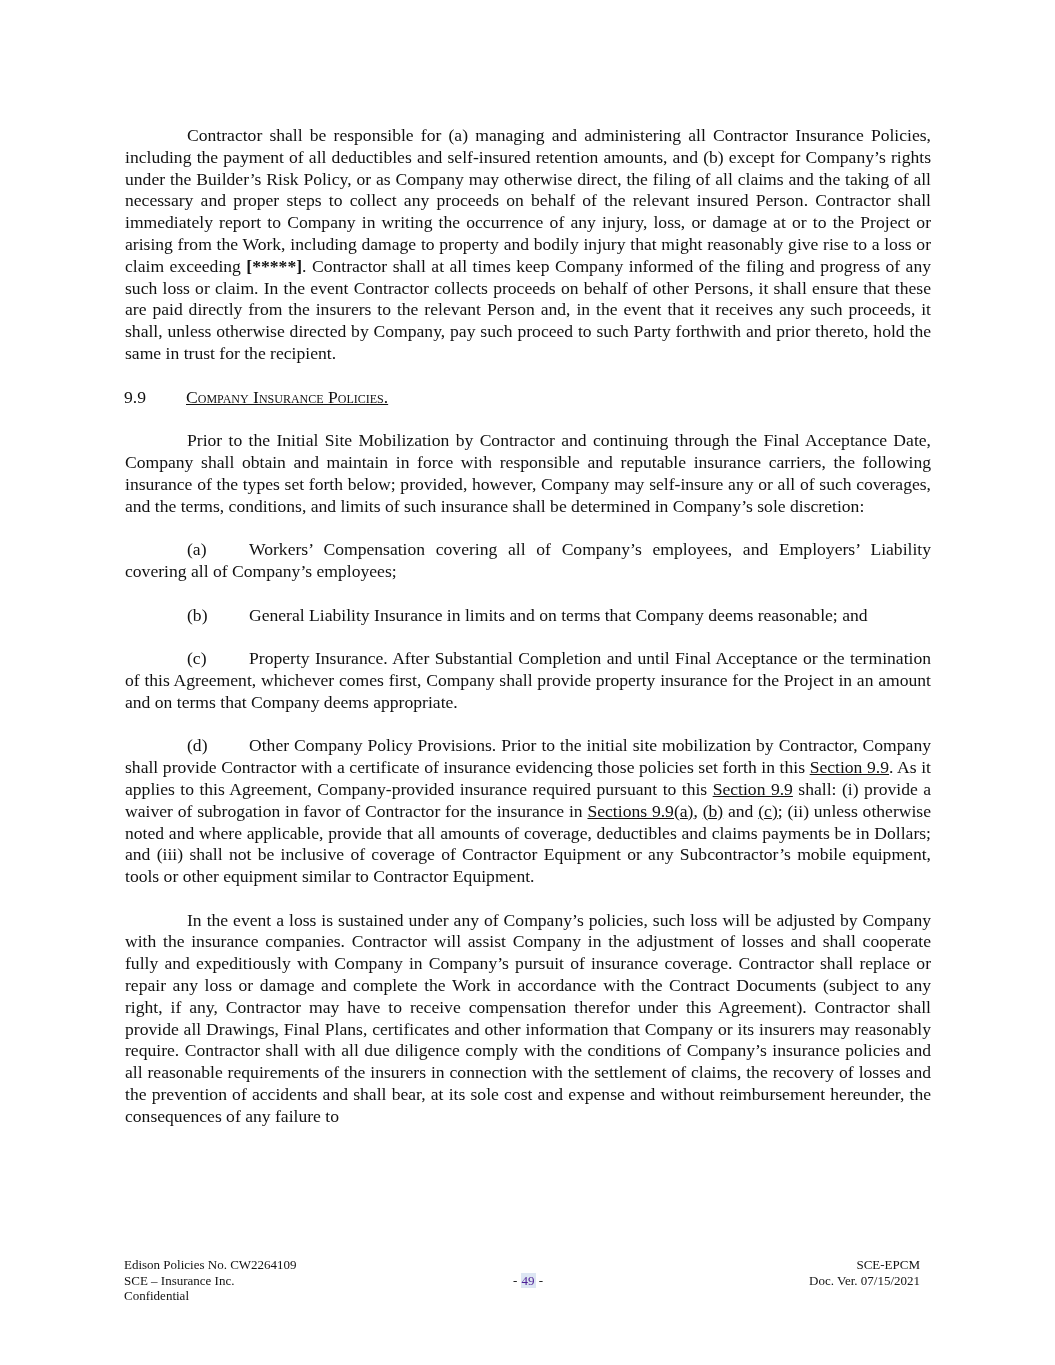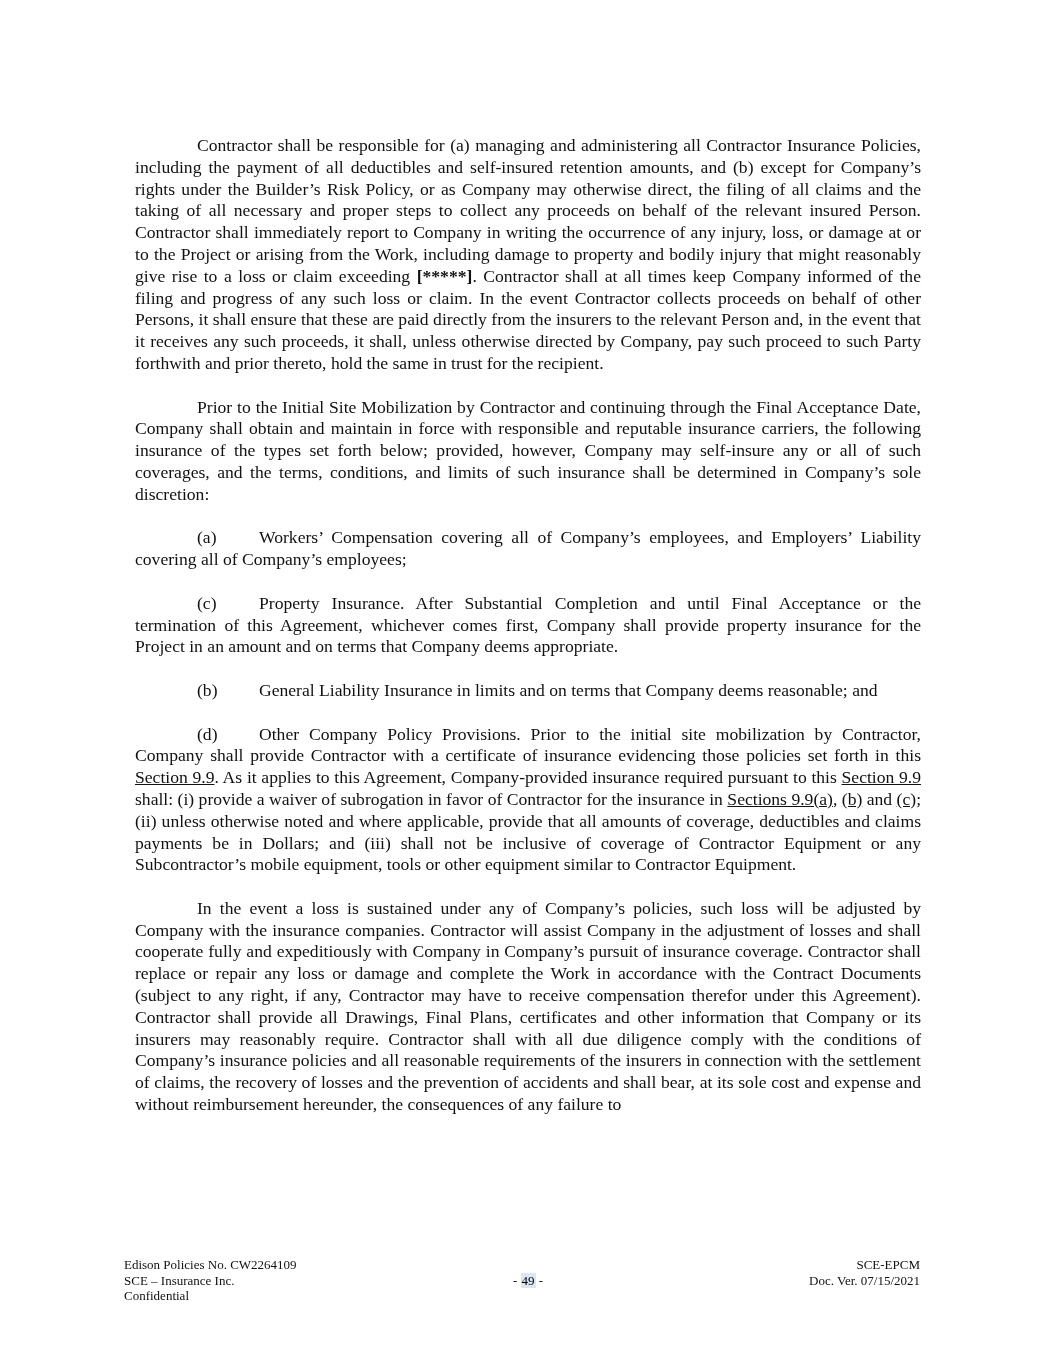--- a/index.html
+++ b/index.html
@@ -1,49 +1,53 @@
 <!DOCTYPE html>
 <html><head>
 <meta charset="utf-8">
 <style>
   html, body { margin: 0; padding: 0; background: #ffffff; }
   body { width: 1055px; height: 1365px; position: relative; overflow: hidden;
          font-family: "Liberation Serif", "DejaVu Serif", serif; color: #111; }
   .page { position: absolute; left: 124px; top: 124px; width: 808px; }
-  p { margin: 11px; font-size: 17.6px; line-height: 21.8px; text-align: justify; }
+  p { margin: 1px; font-size: 17.6px; line-height: 21.8px; text-align: justify; }
   .indent { text-indent: 62px; }
   .gap { margin-top: 21.8px; }
   .heading { display: flex; font-size: 17.6px; line-height: 21.8px; }
   .heading .num { width: 62px; }
   .heading .title { text-decoration: underline; font-variant: small-caps; }
   .item-label { display: inline-block; width: 62px; text-indent: 0; }
   .u { text-decoration: underline; }
   .b { font-weight: bold; }
   .footer { position: absolute; left: 124px; top: 1257px; width: 808px;
             font-size: 13px; line-height: 15.5px; }
   .footer .left { position: absolute; left: 0; top: 0; }
   .footer .center { position: absolute; left: 0; width: 808px; top: 15.5px; text-align: center; }
   .footer .right { position: absolute; right: 12px; top: 0; text-align: right; }
-  .pgnum { background: #dde6f3; color: #000000; padding: 0 1px; }
+  .pgnum { background: #dde6f3; color: #4c1d95; padding: 0 1px; }
 </style>
 </head>
 <body>
 
 <div class="page">
 
   <p class="indent"><span>Contractor shall be responsible for (a) managing and administering all Contractor Insurance Policies, including the payment of all deductibles and self-insured retention amounts, and (b) except for Company’s rights under the Builder’s Risk Policy, or as Company may otherwise direct, the filing of all claims and the taking of all necessary and proper steps to collect any proceeds on behalf of the relevant insured Person.  Contractor shall immediately report to Company in writing the occurrence of any injury, loss, or damage at or to the Project or arising from the Work, including damage to property and bodily injury that might reasonably give rise to a loss or claim exceeding </span><span class="b">[*****]</span><span>.  Contractor shall at all times keep Company informed of the filing and progress of any such loss or claim.  In the event Contractor collects proceeds on behalf of other Persons, it shall ensure that these are paid directly from the insurers to the relevant Person and, in the event that it receives any such proceeds, it shall, unless otherwise directed by Company, pay such proceed to such Party forthwith and prior thereto, hold the same in trust for the recipient.</span></p>
 
+  <div class="heading gap">
+    <span class="num">9.9</span>
+    <span class="title">Company Insurance Policies.</span>
+  </div>
 
   <p class="indent gap">Prior to the Initial Site Mobilization by Contractor and continuing through the Final Acceptance Date, Company shall obtain and maintain in force with responsible and reputable insurance carriers, the following insurance of the types set forth below; provided, however, Company may self-insure any or all of such coverages, and the terms, conditions, and limits of such insurance shall be determined in Company’s sole discretion:</p>
 
   <p class="indent gap"><span class="item-label">(a)</span><span>Workers’ Compensation covering all of Company’s employees, and Employers’ Liability covering all of Company’s employees;</span></p>
 
+  <p class="indent gap"><span class="item-label">(b)</span><span>General Liability Insurance in limits and on terms that Company deems reasonable; and</span></p>
+
   <p class="indent gap"><span class="item-label">(c)</span><span>Property Insurance.  After Substantial Completion and until Final Acceptance or the termination of this Agreement, whichever comes first, Company shall provide property insurance for the Project in an amount and on terms that Company deems appropriate.</span></p>
-
-  <p class="indent gap"><span class="item-label">(b)</span><span>General Liability Insurance in limits and on terms that Company deems reasonable; and</span></p>
 
   <p class="indent gap"><span class="item-label">(d)</span><span>Other Company Policy Provisions. Prior to the initial site mobilization by Contractor, Company shall provide Contractor with a certificate of insurance evidencing those policies set forth in this </span><span class="u">Section 9.9</span><span>.  As it applies to this Agreement, Company-provided insurance required pursuant to this </span><span class="u">Section 9.9</span><span> shall: (i) provide a waiver of subrogation in favor of Contractor for the insurance in </span><span class="u">Sections 9.9(a)</span><span>, </span><span class="u">(b)</span><span> and </span><span class="u">(c)</span><span>; (ii) unless otherwise noted and where applicable, provide that all amounts of coverage, deductibles and claims payments be in Dollars; and (iii) shall not be inclusive of coverage of Contractor Equipment or any Subcontractor’s mobile equipment, tools or other equipment similar to Contractor Equipment.</span></p>
 
 
   <p class="indent gap">In the event a loss is sustained under any of Company’s policies, such loss will be adjusted by Company with the insurance companies.  Contractor will assist Company in the adjustment of losses and shall cooperate fully and expeditiously with Company in Company’s pursuit of insurance coverage.  Contractor shall replace or repair any loss or damage and complete the Work in accordance with the Contract Documents (subject to any right, if any, Contractor may have to receive compensation therefor under this Agreement).  Contractor shall provide all Drawings, Final Plans, certificates and other information that Company or its insurers may reasonably require.  Contractor shall with all due diligence comply with the conditions of Company’s insurance policies and all reasonable requirements of the insurers in connection with the settlement of claims, the recovery of losses and the prevention of accidents and shall bear, at its sole cost and expense and without reimbursement hereunder, the consequences of any failure to</p>
 </div>
 
 <div class="footer">
   <div class="left">
     <div>Edison Policies No. CW2264109</div>

